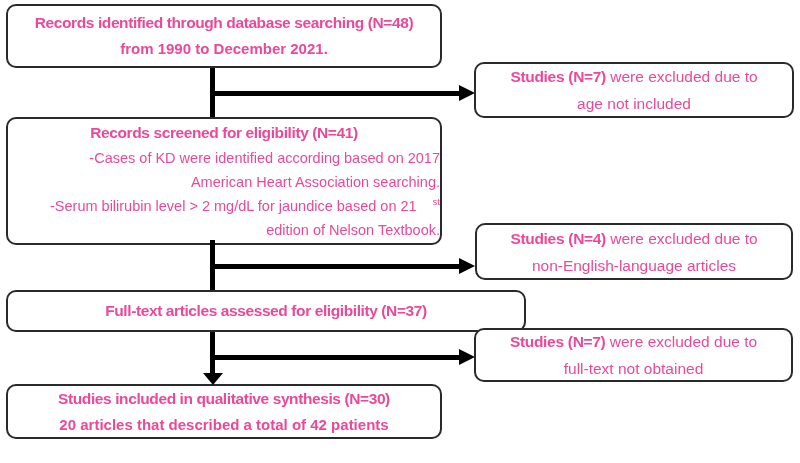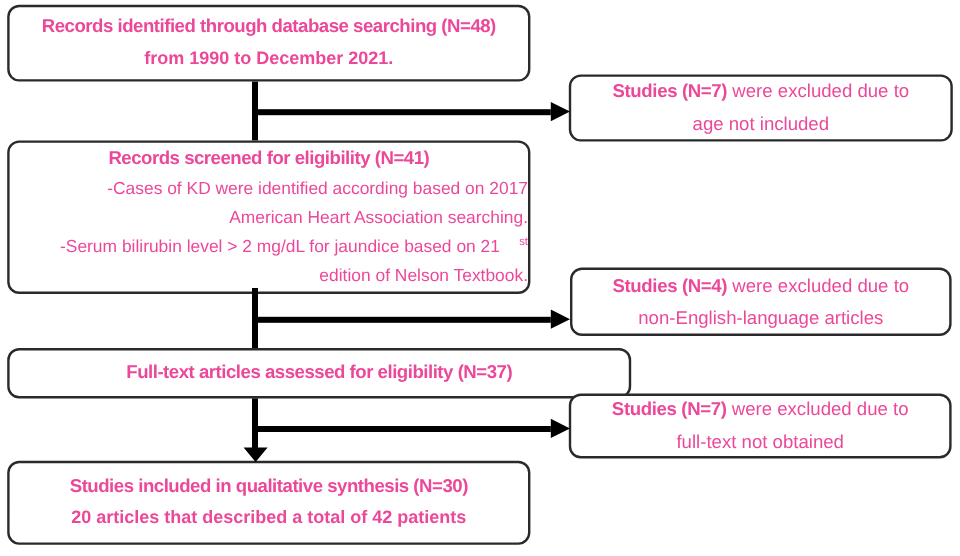--- a/index.html
+++ b/index.html
@@ -24,21 +24,21 @@
   .vline{position:absolute;width:5px;background:#000;}
   .hline{position:absolute;height:5px;background:#000;}
   .arrow-right{position:absolute;width:0;height:0;
     border-top:8px solid transparent;border-bottom:8px solid transparent;border-left:16px solid #000;}
   .arrow-down{position:absolute;width:0;height:0;
     border-left:10px solid transparent;border-right:10px solid transparent;border-top:12px solid #000;}
   
   #box-identification{left:6px;top:4px;width:436px;height:64px;}
   #box-screening{left:6px;top:117px;width:436px;height:128px;padding:1px 0 2px 0;}
   #box-fulltext{left:6px;top:290px;width:520px;height:42px;}
-  #box-included{left:6px;top:384px;width:436px;height:70px;}
+  #box-included{left:6px;top:384px;width:436px;height:55px;}
   #box-excl-0{left:474px;top:62px;width:320px;height:56px;}
   #box-excl-1{left:475px;top:223px;width:318px;height:57px;}
   #box-excl-2{left:474px;top:328px;width:319px;height:54px;}
   #v1{left:210px;top:68px;height:49px;}
   #v2{left:210px;top:240px;height:50px;}
   #v3{left:210px;top:332px;height:42px;}
   #v3-head{left:203px;top:373px;}
   #h1{left:212px;top:91px;width:247px;}
   #h1-head{left:459px;top:85px;}
   #h2{left:212px;top:264px;width:247px;}

